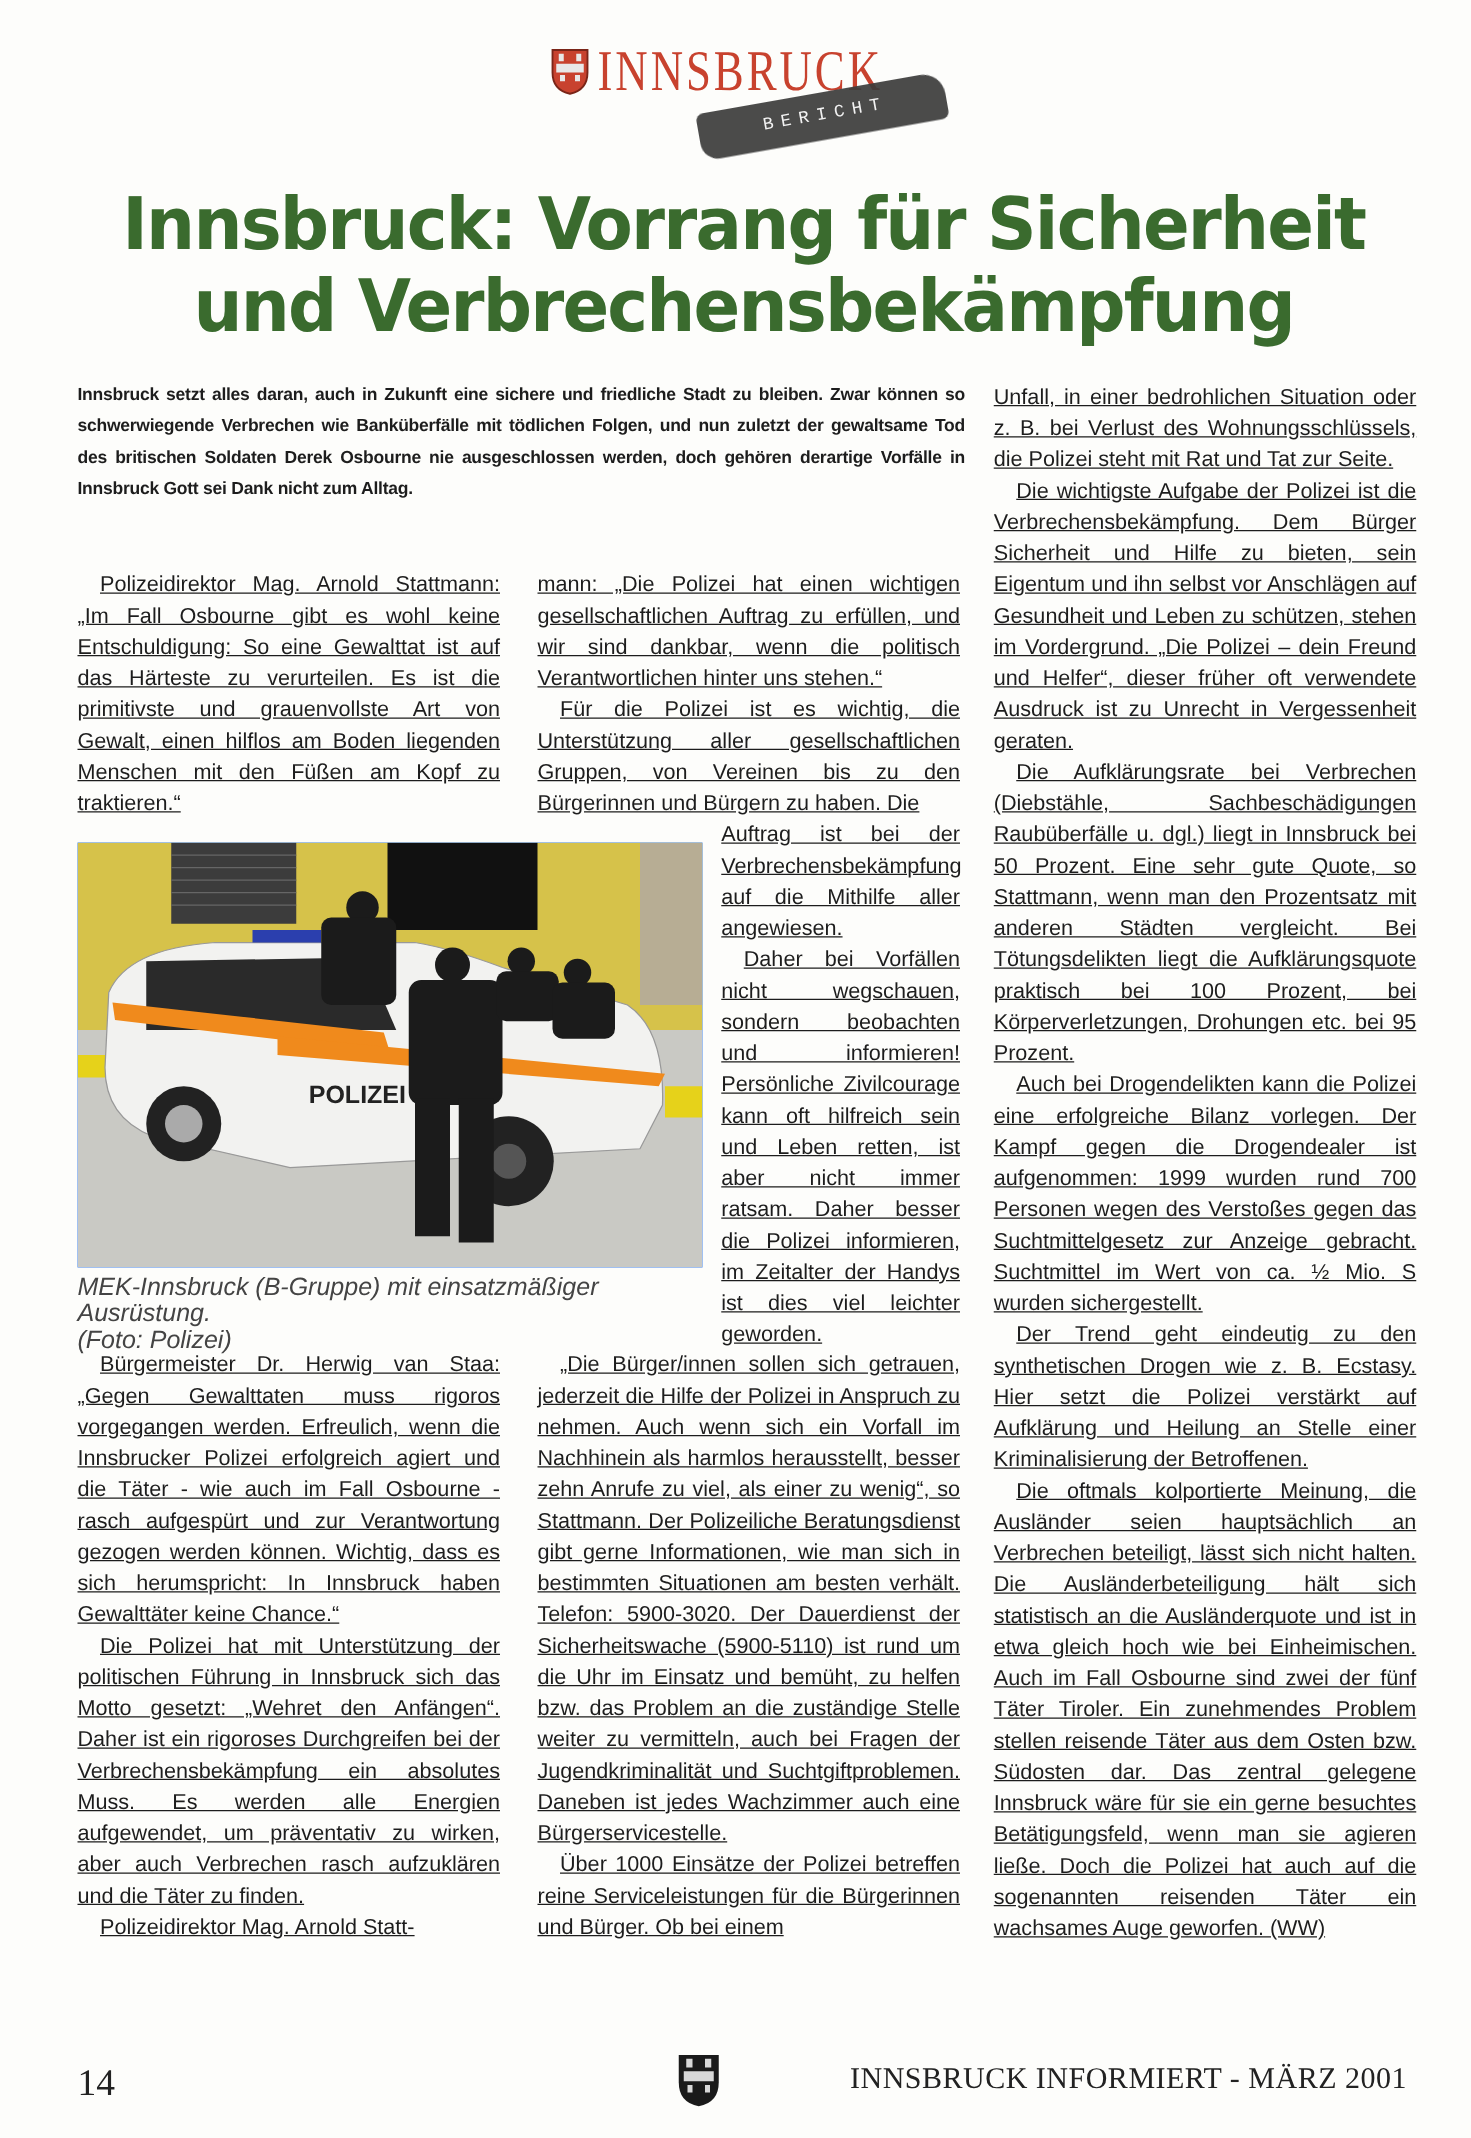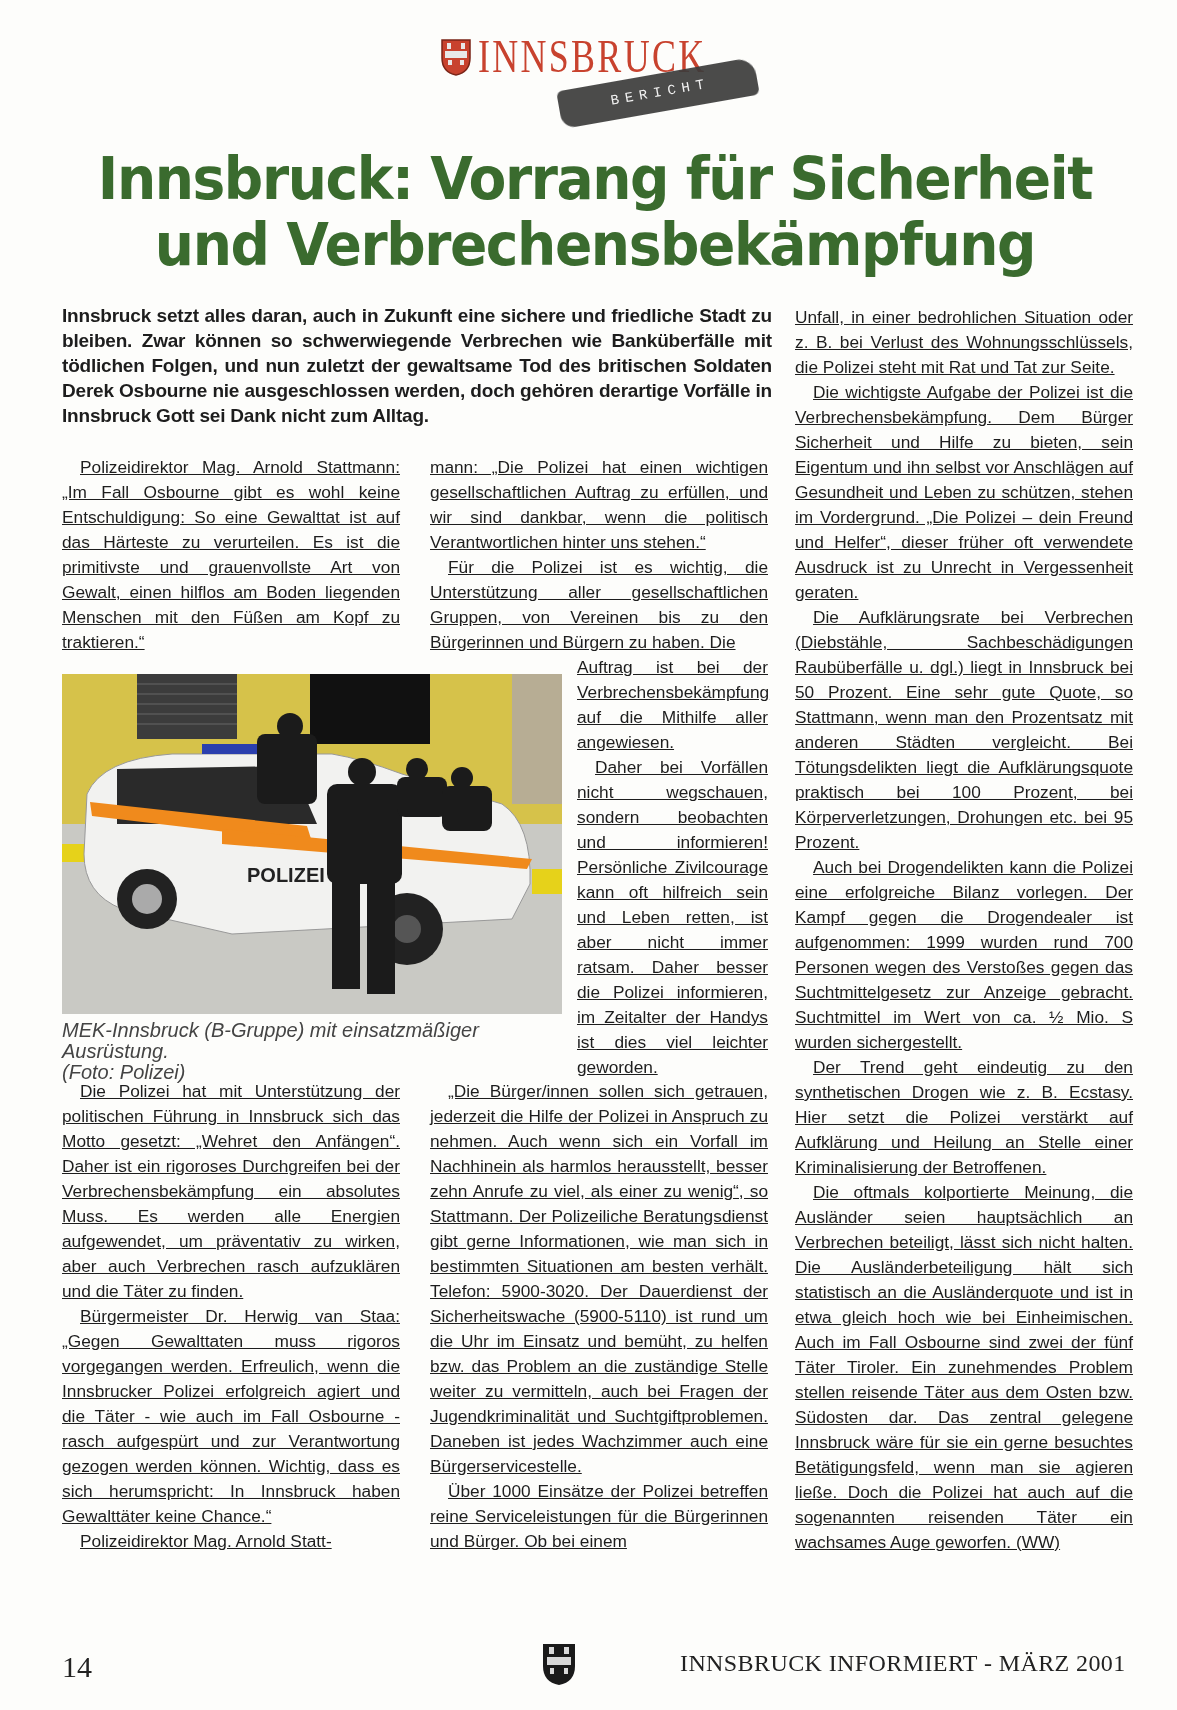--- a/index.html
+++ b/index.html
@@ -9,21 +9,21 @@
   .crest { position:absolute; left:0; top:10px; width:32px; height:38px; }
   .mast-title { position:absolute; left:38px; top:2px; font-family:"Liberation Serif", serif;
                 font-size:46px; letter-spacing:3px; color:#c8422e; transform:scaleX(0.78); transform-origin:left top; white-space:nowrap; }
   .brush { position:absolute; left:118px; top:46px; width:200px; height:38px; background:#3c3c3c;
            transform:rotate(-10deg); border-radius:6px 18px 6px 14px; filter:blur(0.6px); opacity:0.92; }
   .mast-sub { position:absolute; left:170px; top:56px; color:#f2f2f2; font-family:"Liberation Mono", monospace;
               font-size:14px; letter-spacing:6px; transform:rotate(-10deg); }
   .headline { position:absolute; left:60px; top:146px; width:1070px; text-align:center; margin:0;
               font-family:"DejaVu Sans", sans-serif; font-weight:bold; font-size:58px; line-height:66px;
               color:#3a6b2e; letter-spacing:-1.5px; transform:scaleX(0.95); transform-origin:center top; }
-  .lead { position:absolute; left:62px; top:303px; width:710px; margin:0; font-weight:bold; font-size:19px;
+  .lead { position:absolute; left:62px; top:303px; width:710px; margin:0; font-weight:bold; font-size:14px;
           line-height:25px; text-align:justify; letter-spacing:-0.2px; }
   .col { position:absolute; font-size:17.3px; line-height:25px; text-align:justify; }
   .col p { margin:0; text-indent:18px;text-decoration:underline; }
   .col p.noindent { text-indent:0; }
   .c1a { left:62px; top:455px; width:338px; }
   .c2a { left:430px; top:455px; width:338px; }
   .c2b { left:577px; top:655px; width:191px; }
   .c1b { left:62px; top:1079px; width:338px; }
   .c2c { left:430px; top:1079px; width:338px; }
   .c3 { left:795px; top:305px; width:338px; }
@@ -112,22 +112,22 @@
     </g>
   </svg>
 </div>
 
 <div class="caption">
   <span class="cap1">MEK-Innsbruck (B-Gruppe) mit einsatzmäßiger Ausrüstung.</span>
   <span class="cap2">(Foto: Polizei)</span>
 </div>
 
 <div class="col c1b">
+  <p>Bürgermeister Dr. Herwig van Staa: „Gegen Gewalttaten muss rigoros vorgegangen werden. Erfreulich, wenn die Innsbrucker Polizei erfolgreich agiert und die Täter - wie auch im Fall Osbourne - rasch aufgespürt und zur Verantwortung gezogen werden können. Wichtig, dass es sich herumspricht: In Innsbruck haben Gewalttäter keine Chance.“</p>
   <p>Die Polizei hat mit Unterstützung der politischen Führung in Innsbruck sich das Motto gesetzt: „Wehret den Anfängen“. Daher ist ein rigoroses Durchgreifen bei der Verbrechensbekämpfung ein absolutes Muss. Es werden alle Energien aufgewendet, um präventativ zu wirken, aber auch Verbrechen rasch aufzuklären und die Täter zu finden.</p>
-  <p>Bürgermeister Dr. Herwig van Staa: „Gegen Gewalttaten muss rigoros vorgegangen werden. Erfreulich, wenn die Innsbrucker Polizei erfolgreich agiert und die Täter - wie auch im Fall Osbourne - rasch aufgespürt und zur Verantwortung gezogen werden können. Wichtig, dass es sich herumspricht: In Innsbruck haben Gewalttäter keine Chance.“</p>
   <p>Polizeidirektor Mag. Arnold Statt-</p>
 </div>
 
 <div class="col c2c">
   <p>„Die Bürger/innen sollen sich getrauen, jederzeit die Hilfe der Polizei in Anspruch zu nehmen. Auch wenn sich ein Vorfall im Nachhinein als harmlos herausstellt, besser zehn Anrufe zu viel, als einer zu wenig“, so Stattmann. Der Polizeiliche Beratungsdienst gibt gerne Informationen, wie man sich in bestimmten Situationen am besten verhält. Telefon: 5900-3020. Der Dauerdienst der Sicherheitswache (5900-5110) ist rund um die Uhr im Einsatz und bemüht, zu helfen bzw. das Problem an die zuständige Stelle weiter zu vermitteln, auch bei Fragen der Jugendkriminalität und Suchtgiftproblemen. Daneben ist jedes Wachzimmer auch eine Bürgerservicestelle.</p>
   <p>Über 1000 Einsätze der Polizei betreffen reine Serviceleistungen für die Bürgerinnen und Bürger. Ob bei einem</p>
 </div>
 
 <div class="col c3">
   <p class="noindent">Unfall, in einer bedrohlichen Situation oder z. B. bei Verlust des Wohnungsschlüssels, die Polizei steht mit Rat und Tat zur Seite.</p>

